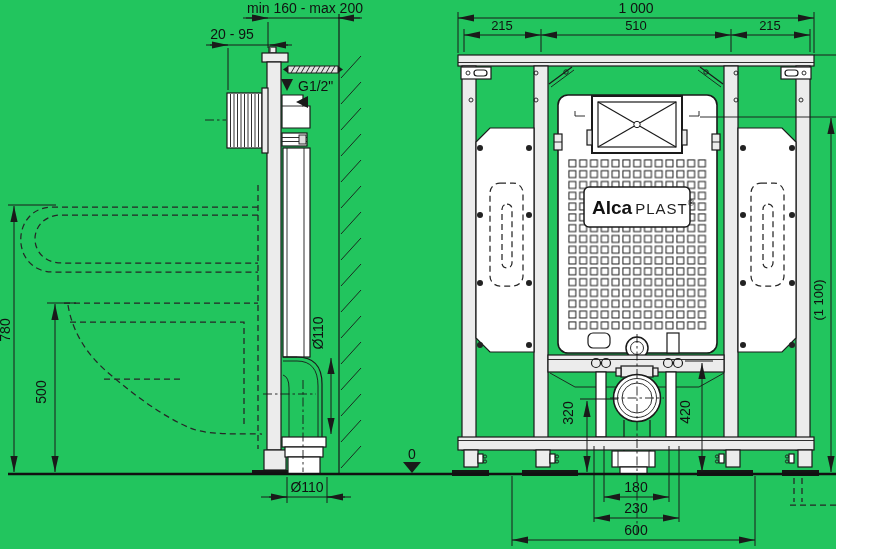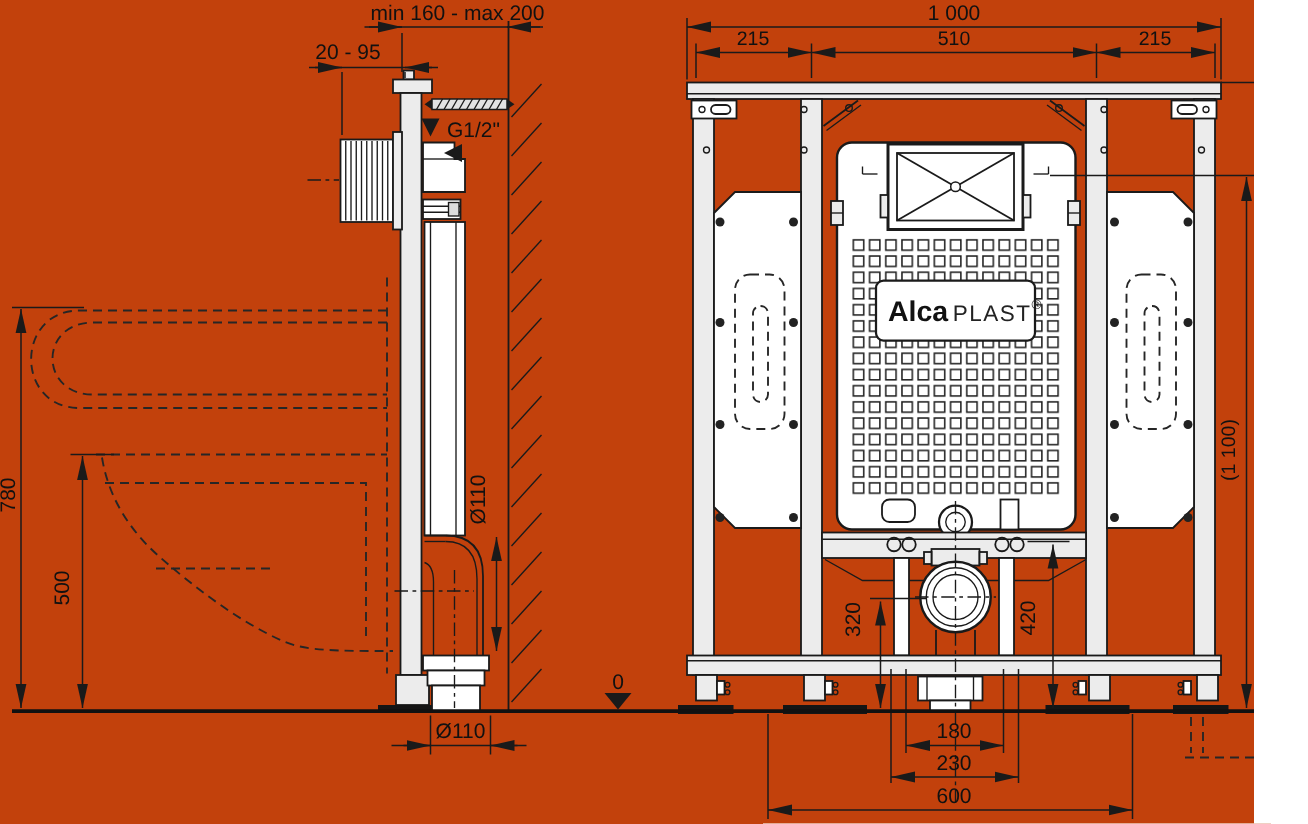--- a/index.html
+++ b/index.html
@@ -1,16 +1,16 @@
 <!DOCTYPE html>
 <html><head>
 <meta charset="utf-8">
 <style>
   html,body{margin:0;padding:0;background:#fff;}
-  .stage{width:836px;height:549px;position:relative;background:#c2410c;overflow:hidden;}
+  .stage{width:836px;height:549px;position:relative;background:#22c55e;overflow:hidden;}
   svg{display:block;}
   .ln{stroke:#1a1a1a;stroke-width:1.2;fill:none;}
   .thin{stroke:#1a1a1a;stroke-width:0.9;fill:none;}
   .dim{stroke:#1a1a1a;stroke-width:1;fill:none;}
   .dash{stroke:#262626;stroke-width:1.25;fill:none;stroke-dasharray:6 4;}
   .cdash{stroke:#1a1a1a;stroke-width:0.9;fill:none;stroke-dasharray:9 3 2.5 3;}
   .fg{fill:#ececec;stroke:#1a1a1a;stroke-width:1.2;}
   .fw{fill:#ffffff;stroke:#1a1a1a;stroke-width:1.2;}
   .pad{fill:#151515;stroke:none;}
   .dimtxt{font:13px "Liberation Sans", sans-serif;fill:#111;}

